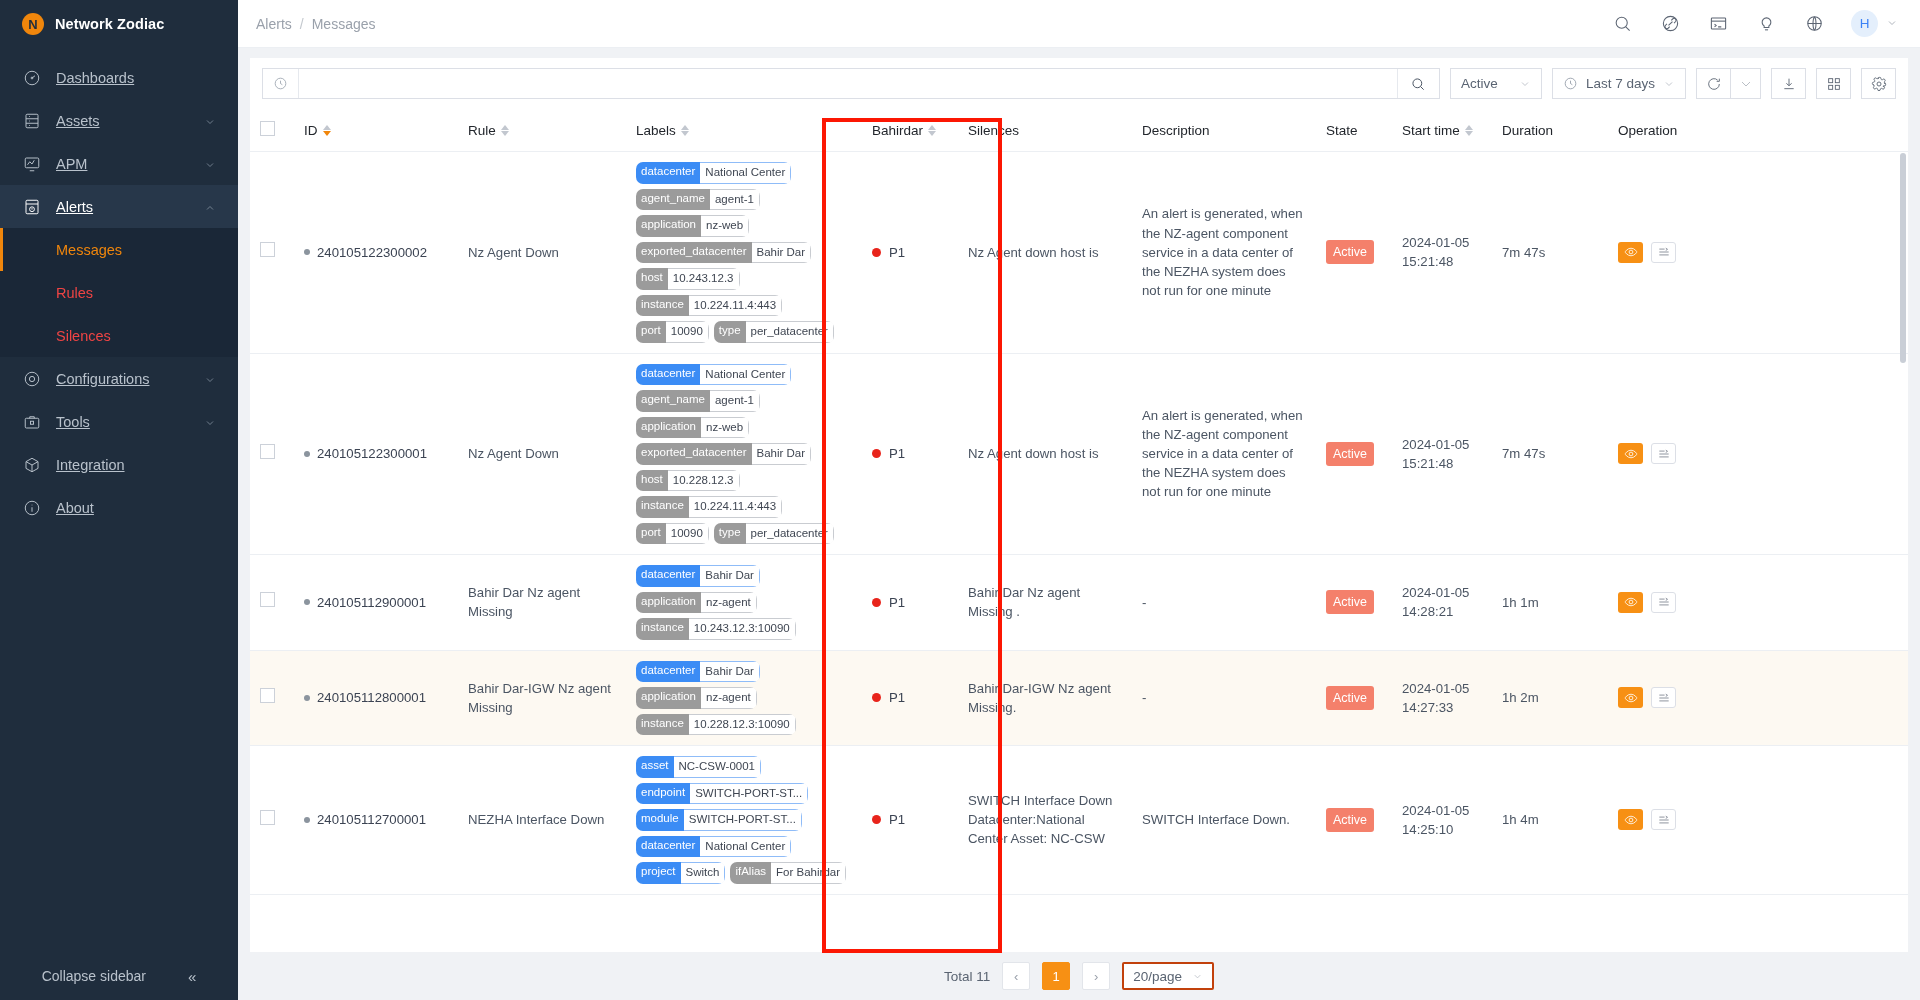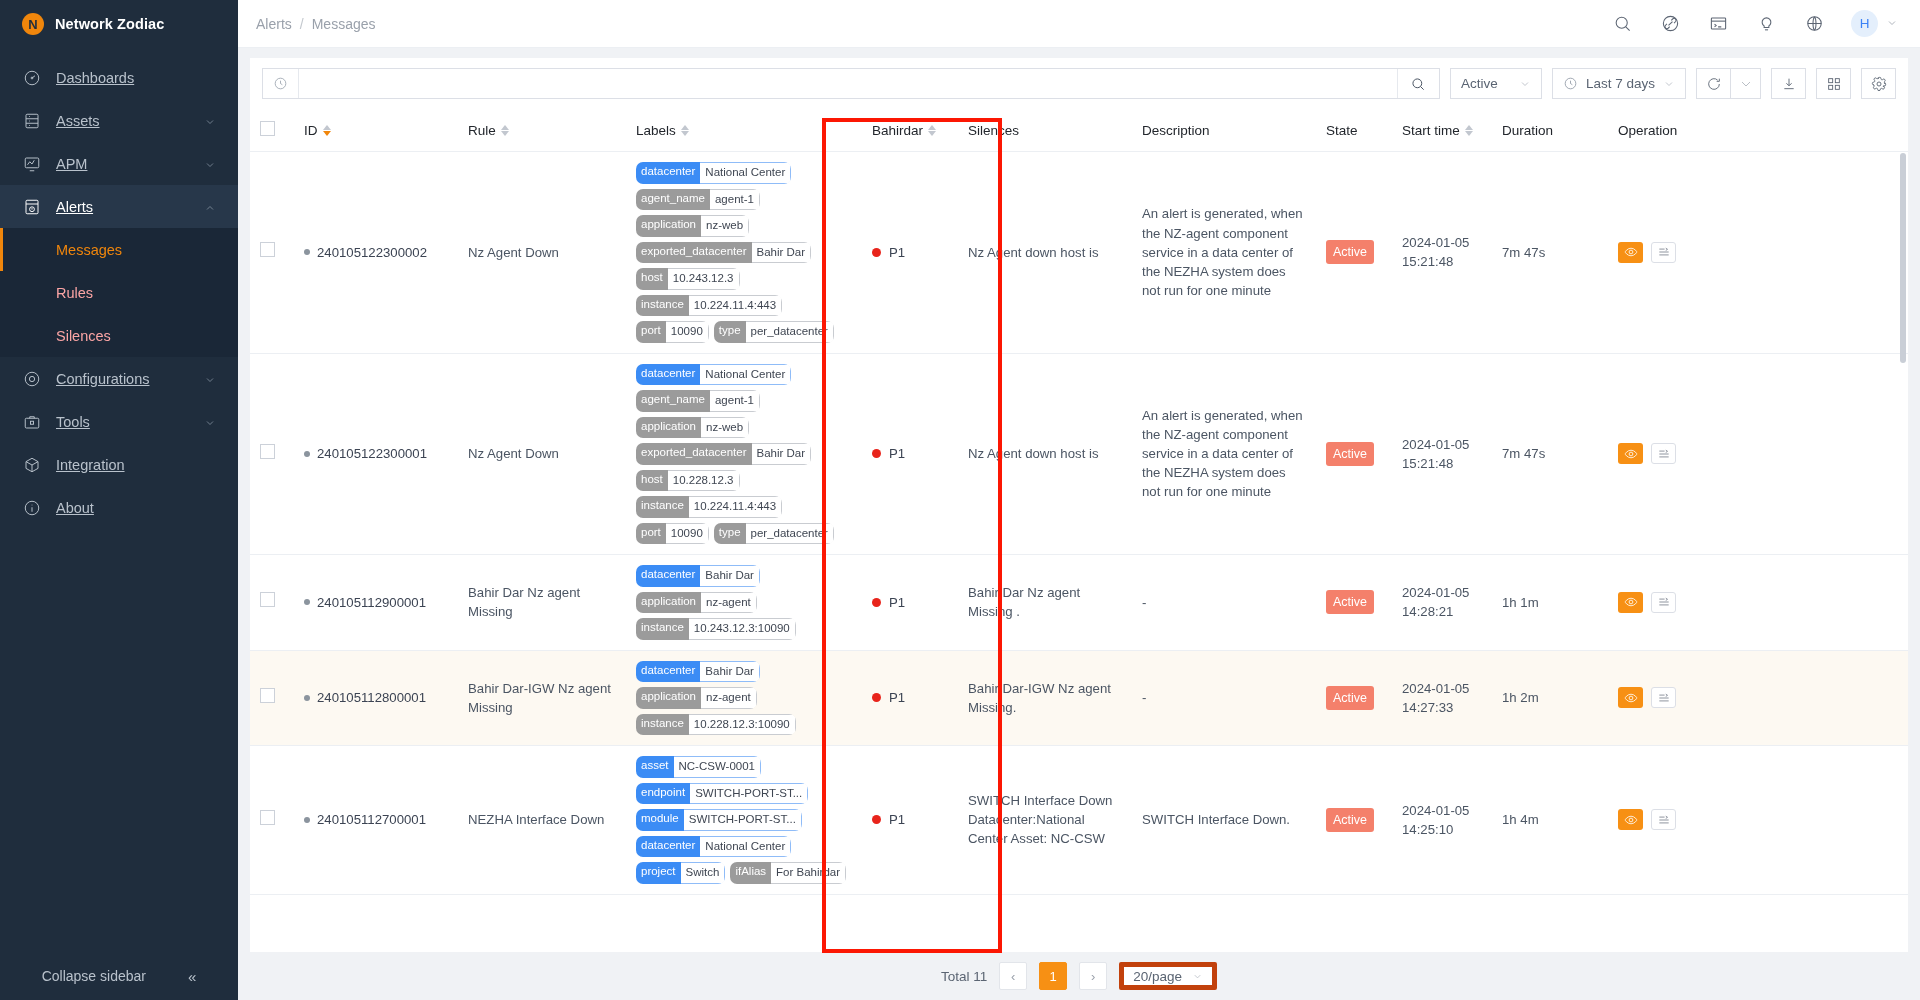--- a/index.html
+++ b/index.html
@@ -32,21 +32,21 @@
   .nav-item .ico { width: 20px; height: 20px; flex: 0 0 20px; margin-right: 14px; display: flex; align-items: center; justify-content: center; }
   .nav-item .ico svg { width: 18px; height: 18px; stroke: #b9c2cc; fill: none; stroke-width: 1.3; }
   .nav-item .label { flex: 1; white-space: nowrap; text-decoration: underline; }
   .nav-item .caret { width: 12px; height: 12px; flex: 0 0 12px; }
   .nav-item .caret svg { width: 12px; height: 12px; stroke: #8a97a5; fill: none; stroke-width: 1.5; }
   .nav-item.open { background: #27374a; color: #fff; }
   .nav-item.open .ico svg { stroke: #fff; }
   .nav-sub { background: #1a2737; }
   .nav-sub-item {
     height: 43px; display: flex; align-items: center; padding-left: 56px;
-    color: #fca5a5; font-size: 14.5px; cursor: pointer; position: relative;
+    color: #ef4444; font-size: 14.5px; cursor: pointer; position: relative;
   }
   .nav-sub-item.active { color: #f0860c; }
   .nav-sub-item.active::before {
     content: ""; position: absolute; left: 0; top: 0; bottom: 0; width: 3px; background: #f0860c;
   }
   .collapse-bar {
     height: 48px; display: flex; align-items: center; justify-content: center; gap: 42px;
     color: #b9c2cc; font-size: 14px; cursor: pointer; border-top: none;
   }
   .collapse-bar .chev { font-size: 15px; color: #b9c2cc; }
@@ -164,21 +164,21 @@
   .pager {
     flex: 0 0 48px; display: flex; align-items: center; justify-content: center; gap: 12px;
     background: #f0f2f5; font-size: 13.5px; color: #5a6472;
   }
   .pg-btn {
     min-width: 28px; height: 28px; border: 1px solid #e2e5ea; background: #fff; display: flex;
     align-items: center; justify-content: center; cursor: pointer; color: #9aa1ab; font-size: 13px; border-radius: 2px;
   }
   .pg-btn.cur { background: #f79014; color: #fff; border-color: #f79014; }
   .pg-size {
-    height: 28px; border: 5px solid #c2410c; background: #fff; display: flex; align-items: center;
+    height: 28px; border: 2px solid #c2410c; background: #fff; display: flex; align-items: center;
     gap: 10px; padding: 0 9px; cursor: pointer; color: #5a6472; border-radius: 2px;
   }
   .pg-size svg { width: 11px; height: 11px; stroke: #b2b8c0; fill: none; stroke-width: 1.6; }
 
   
   .annot {
     position: absolute; border: 4px solid #fc1703; pointer-events: none; z-index: 50;
   }
   .clip2 { display: -webkit-box; -webkit-line-clamp: 3; -webkit-box-orient: vertical; overflow: hidden; }
 </style>

